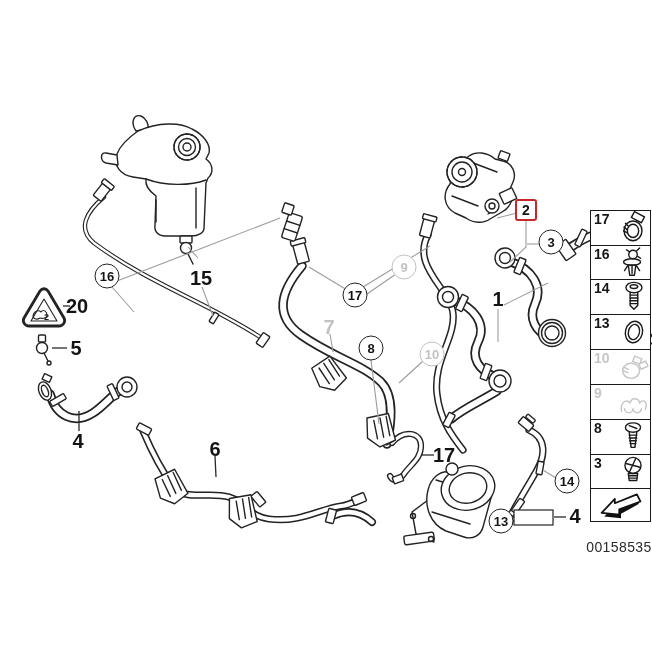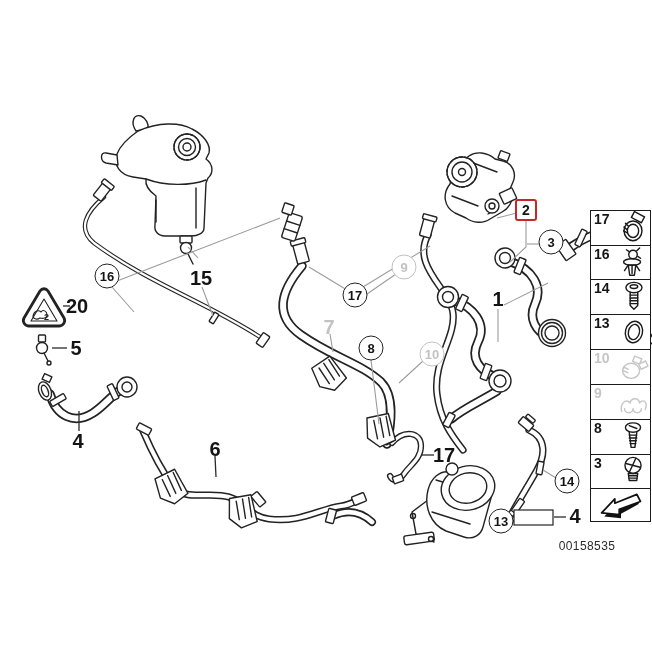--- a/index.html
+++ b/index.html
@@ -27,21 +27,21 @@
   
   .legend{position:absolute;left:590px;top:211px;width:61px;z-index:4;}
   .cell{position:relative;height:36px;border:1.2px solid #1a1a1a;margin-top:-1.2px;background:#fff;box-sizing:border-box;}
   .cell.arrowcell{height:34px;}
   .cell .num{position:absolute;top:1px;left:3px;font-size:14px;font-weight:bold;color:#161616;line-height:1;}
   .cell.muted .num{color:#c6c6c6;}
   .cell svg{position:absolute;right:0px;top:50%;transform:translateY(-50%);}
   .ic *{stroke:#1a1a1a;fill:none;stroke-width:1.5;stroke-linecap:round;stroke-linejoin:round;}
   .ic .f{fill:#fff;}
   .cell.muted .ic *{stroke:#c6c6c6;}
-  .docnum{position:absolute;left:554px;top:539px;width:66px;text-align:center;font-size:12px;
+  .docnum{position:absolute;left:586px;top:539px;width:66px;text-align:center;font-size:14px;
           color:#2b2b2b;letter-spacing:.4px;z-index:4;}
 </style>
 </head>
 <body>
 
 <div class="stage">
 
   <svg class="art" width="652" height="652" viewBox="0 0 652 652">
 
     <g>

